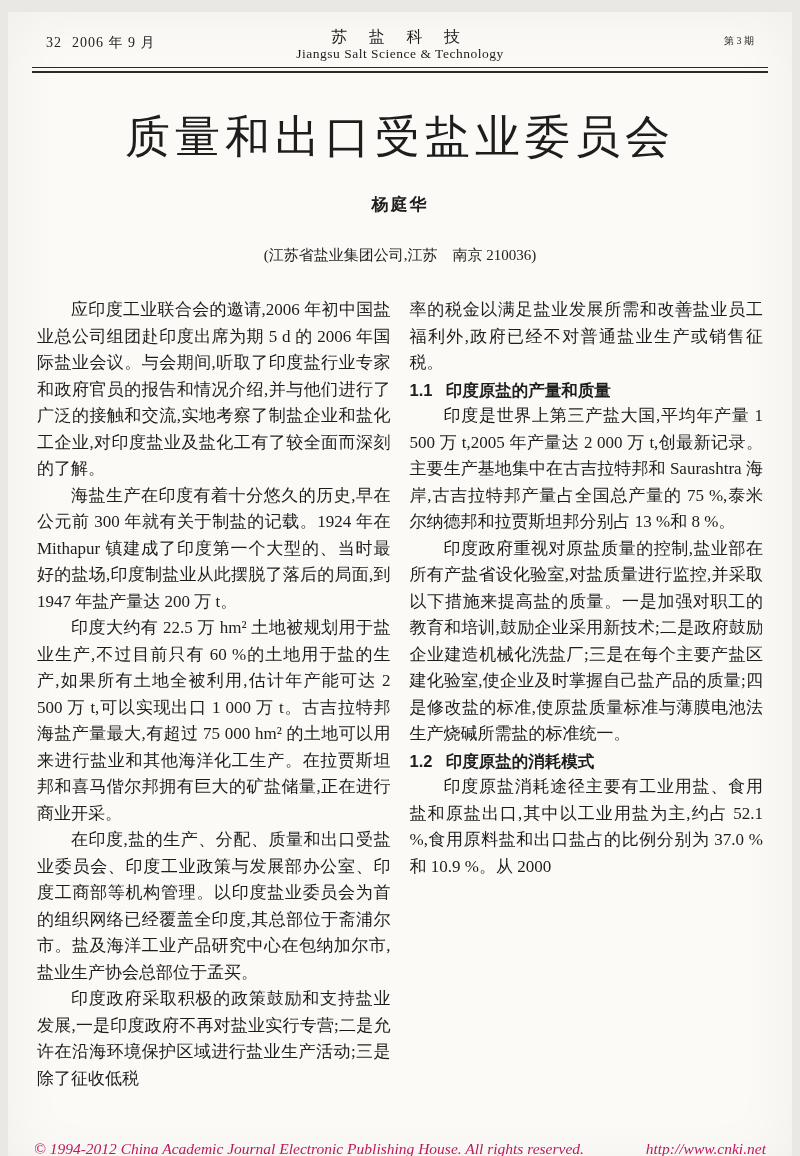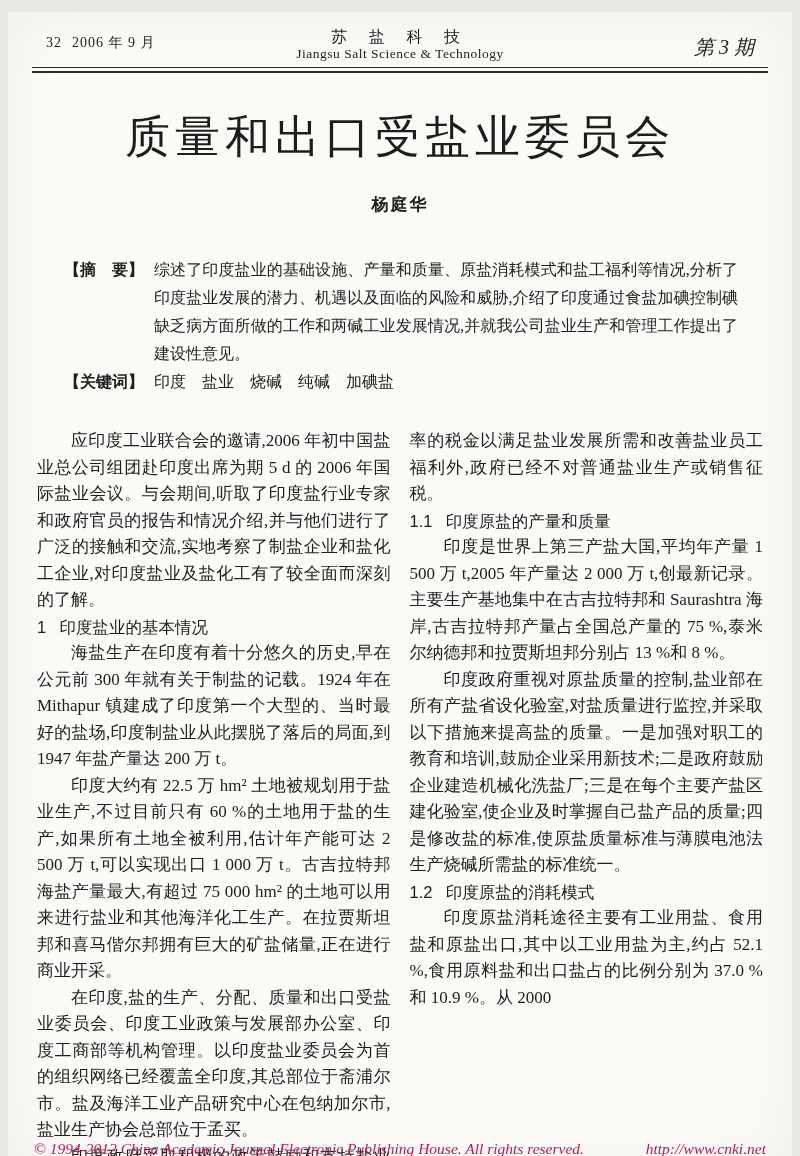--- a/index.html
+++ b/index.html
@@ -37,23 +37,22 @@
     line-height: 18px;
   }
   .hdr-center .en {
     font-size: 13.5px;
     line-height: 16px;
     letter-spacing: 0.5px;
   }
   .hdr-right {
     position: absolute;
     right: 8px; top: 6px;
-    font-size: 20px;
+    font-size: 10px;
     white-space: nowrap;
-    font-style: italic;
   }
   .double-rule {
     margin: 3px 24px 0 24px;
     height: 6px;
     border-top: 1.5px solid #2a2a2a;
     border-bottom: 2.5px solid #2a2a2a;
   }
 
   
   .title {
@@ -106,21 +105,21 @@
     flex: 1 1 0;
     font-size: 17px;
     line-height: 26.5px;
     text-align: justify;
   }
   .col p { text-indent: 2em; }
   .col p.cont { text-indent: 0; }
   .col h2, .col h3 {
     font-family: "Liberation Sans", "DejaVu Sans", sans-serif;
     font-size: 16.5px;
-    font-weight: normal;
+    font-weight: bold;
     line-height: 26.5px;
     text-align: left;
   }
   .h-num { margin-right: 0.8em; }
 
   
   .footer {
     position: absolute;
     left: 26px; right: 26px; bottom: 10px;
     display: flex;
@@ -147,39 +146,27 @@
     </div>
     <div class="hdr-right">第 3 期</div>
   </div>
 
   <div class="double-rule"></div>
 
   <div class="title">质量和出口受盐业委员会</div>
 
   <div class="author">杨庭华</div>
 
+  <div class="affil">(江苏省盐业集团公司,江苏　南京 210036)</div>
 
-  <div class="abs-block">
-    <div class="abs-row">
-      <span class="abs-label">【摘　要】</span>
-      <div class="abs-text">综述了印度盐业的基础设施、产量和质量、原盐消耗模式和盐工福利等情况,分析了印度盐业发展的潜力、机遇以及面临的风险和威胁,介绍了印度通过食盐加碘控制碘缺乏病方面所做的工作和两碱工业发展情况,并就我公司盐业生产和管理工作提出了建设性意见。</div>
-    </div>
-    <div class="abs-row kw-row">
-      <span class="abs-label">【关键词】</span>
-      <div class="abs-text">印度　盐业　烧碱　纯碱　加碘盐</div>
-    </div>
-  </div>
 
   <div class="columns">
 
     <div class="col">
       <p>应印度工业联合会的邀请,2006 年初中国盐业总公司组团赴印度出席为期 5 d 的 2006 年国际盐业会议。与会期间,听取了印度盐行业专家和政府官员的报告和情况介绍,并与他们进行了广泛的接触和交流,实地考察了制盐企业和盐化工企业,对印度盐业及盐化工有了较全面而深刻的了解。</p>
-      <h2>
-        <span class="h-num">1</span><span>印度盐业的基本情况</span>
-      </h2>
       <p>海盐生产在印度有着十分悠久的历史,早在公元前 300 年就有关于制盐的记载。1924 年在 Mithapur 镇建成了印度第一个大型的、当时最好的盐场,印度制盐业从此摆脱了落后的局面,到 1947 年盐产量达 200 万 t。</p>
       <p>印度大约有 22.5 万 hm² 土地被规划用于盐业生产,不过目前只有 60 %的土地用于盐的生产,如果所有土地全被利用,估计年产能可达 2 500 万 t,可以实现出口 1 000 万 t。古吉拉特邦海盐产量最大,有超过 75 000 hm² 的土地可以用来进行盐业和其他海洋化工生产。在拉贾斯坦邦和喜马偕尔邦拥有巨大的矿盐储量,正在进行商业开采。</p>
       <p>在印度,盐的生产、分配、质量和出口受盐业委员会、印度工业政策与发展部办公室、印度工商部等机构管理。以印度盐业委员会为首的组织网络已经覆盖全印度,其总部位于斋浦尔市。盐及海洋工业产品研究中心在包纳加尔市,盐业生产协会总部位于孟买。</p>
       <p>印度政府采取积极的政策鼓励和支持盐业发展,一是印度政府不再对盐业实行专营;二是允许在沿海环境保护区域进行盐业生产活动;三是除了征收低税</p>
     </div>
 
     <div class="col">
       <p class="cont">率的税金以满足盐业发展所需和改善盐业员工福利外,政府已经不对普通盐业生产或销售征税。</p>
       <h3>
         <span class="h-num">1.1</span><span>印度原盐的产量和质量</span>

